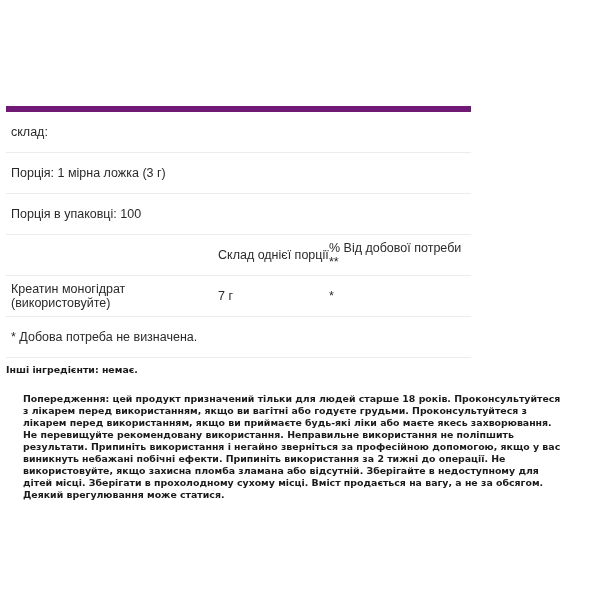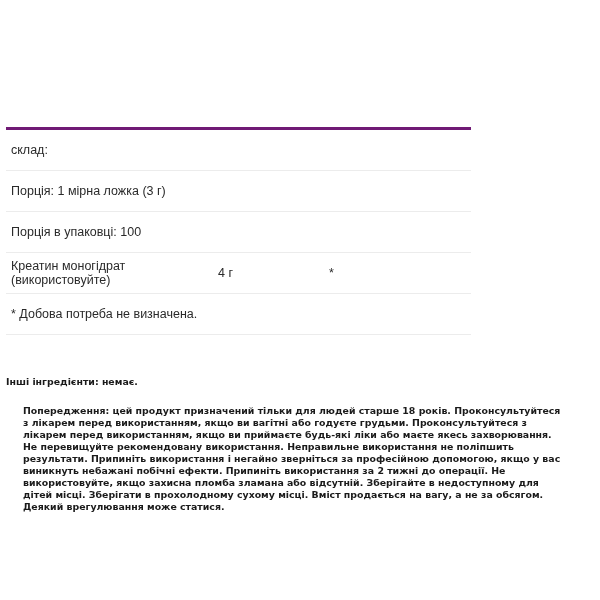--- a/index.html
+++ b/index.html
@@ -2,55 +2,59 @@
 <html><head>
   <meta charset="utf-8">
   <style>
     html, body { margin: 0; padding: 0; background: #ffffff; }
     body {
       width: 600px; height: 600px; position: relative; overflow: hidden;
       font-family: "Liberation Sans", sans-serif; color: #222222;
     }
     .facts {
       position: absolute; left: 6px; top: 106px; width: 465px;
-      border-top: 3px solid #701a75;
-      margin-top: 21px;
+      border-top: 6px solid #701a75;
     }
     .row {
       height: 40px; border-bottom: 1px solid #ececec;
       display: flex; align-items: center; font-size: 12.5px; color: #2a2a2a;
     }
     .row .c1 { padding-left: 5px; width: 207px; flex: none; }
     .row .c2 { width: 111px; flex: none; }
     .row .c3 { flex: 1; }
     .row .full { padding-left: 5px; }
     .notes {
       position: absolute; left: 6px; top: 364px; width: 580px;
       font-family: "DejaVu Sans", sans-serif; font-weight: bold;
       font-size: 9.4px; line-height: 12px; color: #1a1a1a;
     }
-    .notes p { margin: 12px 0 12px 0; }
+    .notes p { margin: 0 0 12px 0; }
     .notes p.warn { margin: 17px; }
   </style>
 </head>
 <body>
 
 <div class="facts">
   <div class="row">
     <span class="full">склад:</span>
   </div>
   <div class="row">
     <span class="full">Порція: 1 мірна ложка (3 г)</span>
   </div>
   <div class="row">
     <span class="full">Порція в упаковці: 100</span>
   </div>
   <div class="row">
+    <span class="c1"></span>
+    <span class="c2">Склад однієї порції</span>
+    <span class="c3">% Від добової потреби **</span>
+  </div>
+  <div class="row">
     <span class="c1">Креатин моногідрат (використовуйте)</span>
-    <span class="c2">4 г</span>
+    <span class="c2">7 г</span>
     <span class="c3">*</span>
   </div>
   <div class="row">
     <span class="full">* Добова потреба не визначена.</span>
   </div>
 </div>
 
 <div class="notes">
   <p>Інші інгредієнти: немає.</p>
   <p class="warn">Попередження: цей продукт призначений тільки для людей старше 18 років. Проконсультуйтеся з лікарем перед використанням, якщо ви вагітні або годуєте грудьми. Проконсультуйтеся з лікарем перед використанням, якщо ви приймаєте будь-які ліки або маєте якесь захворювання. Не перевищуйте рекомендовану використання. Неправильне використання не поліпшить результати. Припиніть використання і негайно зверніться за професійною допомогою, якщо у вас виникнуть небажані побічні ефекти. Припиніть використання за 2 тижні до операції. Не використовуйте, якщо захисна пломба зламана або відсутній. Зберігайте в недоступному для дітей місці. Зберігати в прохолодному сухому місці. Вміст продається на вагу, а не за обсягом. Деякий врегулювання може статися.</p>

